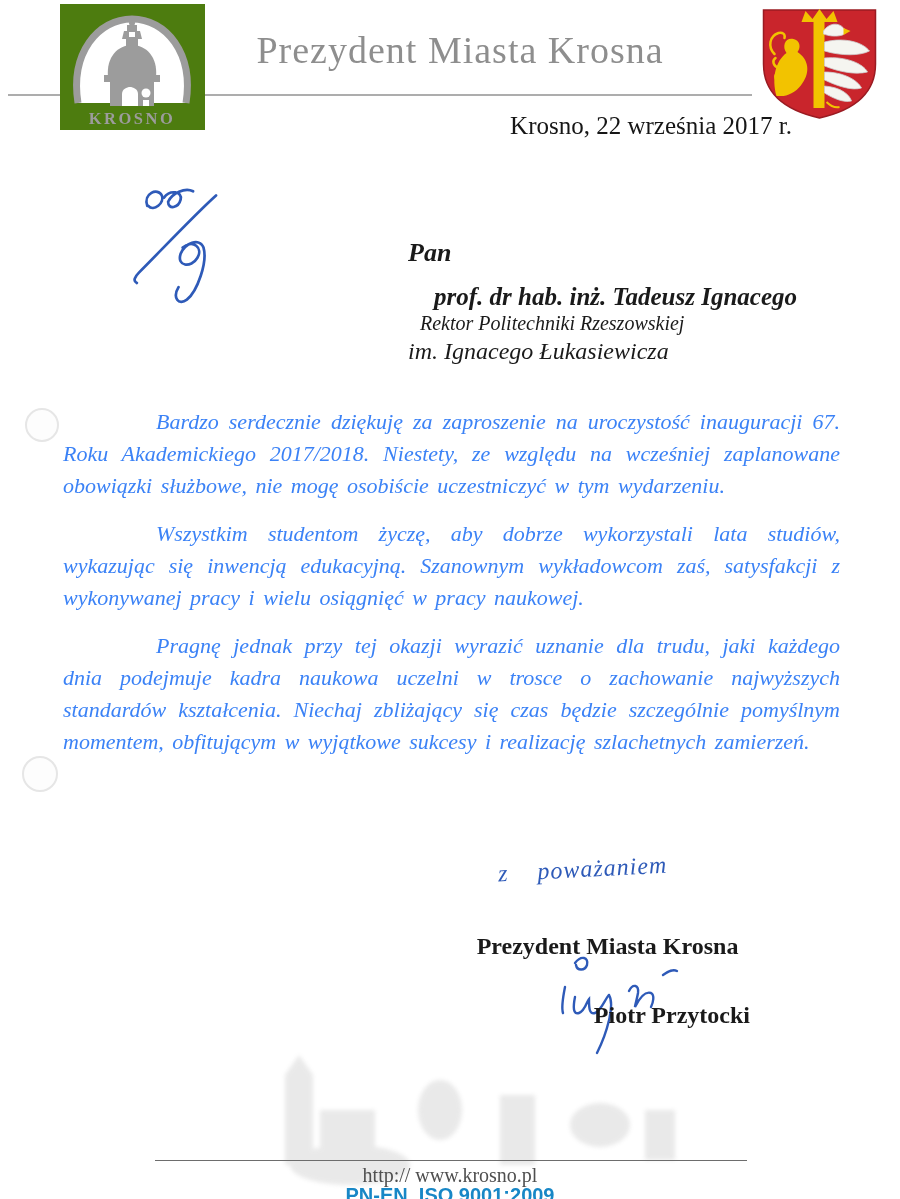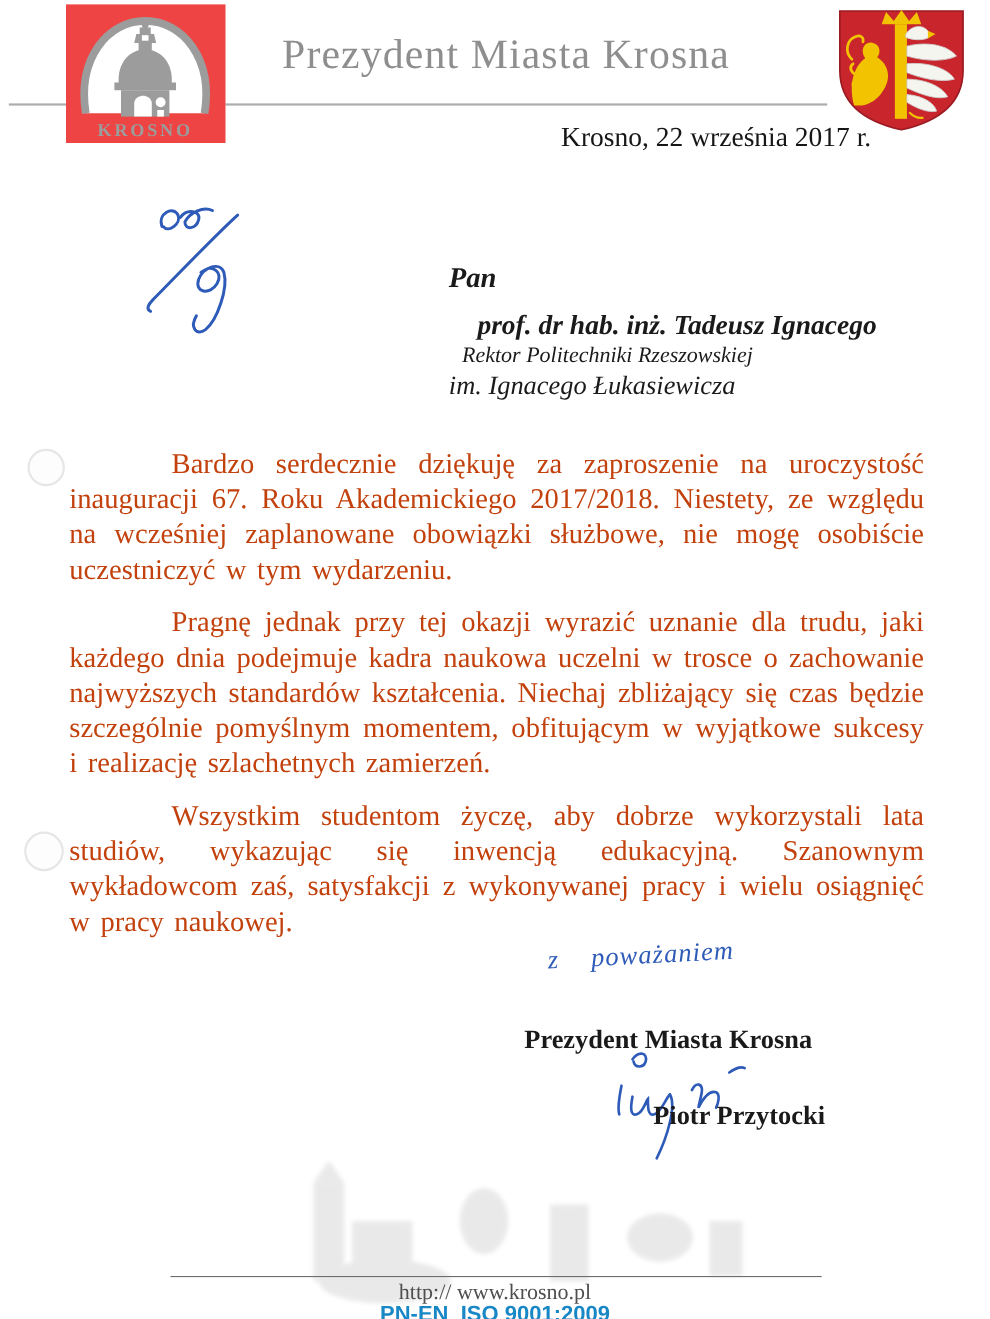--- a/index.html
+++ b/index.html
@@ -5,41 +5,41 @@
   html,body{margin:0;padding:0;background:#e9e9e9;}
   .page{
     position:relative;width:900px;height:1199px;background:#ffffff;
     margin:0 auto;overflow:hidden;
     font-family:"Liberation Serif","DejaVu Serif",serif;color:#1a1a1a;
   }
   
   .hdr-rule{position:absolute;top:94px;height:2px;background:#adadad;}
   .hdr-rule.left{left:8px;width:52px;}
   .hdr-rule.right{left:205px;width:547px;}
-  .logo-wrap{position:absolute;left:60px;top:4px;width:145px;height:126px;background:#ef4444;}
+  .logo-wrap{position:absolute;left:60px;top:4px;width:145px;height:126px;background:#4d7c0f;}
   .hdr-title{
     position:absolute;left:240px;top:28px;width:440px;text-align:center;
     font-size:38px;color:#8e8e8e;letter-spacing:1px;white-space:nowrap;
   }
   .coa-wrap{position:absolute;left:756px;top:6px;width:127px;height:116px;}
   .date-line{position:absolute;top:112px;right:108px;font-size:25px;color:#161616;white-space:nowrap;text-align:right;}
   
   .paraph{position:absolute;left:128px;top:183px;width:100px;height:125px;}
   .hand{color:#2e5ab8;}
   
   .recipient{position:absolute;left:408px;top:238px;font-style:italic;}
   .rec-salutation{font-size:26px;font-weight:600;}
   .rec-name{position:absolute;left:26px;top:45px;font-size:25px;font-weight:700;white-space:nowrap;}
   .rec-pos{position:absolute;left:12px;top:74px;font-size:20px;white-space:nowrap;}
   .rec-inst{position:absolute;left:0px;top:100px;font-size:24px;white-space:nowrap;}
   
   .letter-body{position:absolute;left:63px;top:406px;width:777px;}
   .letter-body p{
-    margin:0 0 16px 0;font-size:26px;line-height:32px;
-    text-align:justify;text-indent:93px;color:#c2410c;word-spacing:3px;
+    margin:0 0 16px 0;font-style:italic;font-size:22px;line-height:32px;
+    text-align:justify;text-indent:93px;color:#3b82f6;word-spacing:3px;
   }
   
   .closing-hand{
     position:absolute;left:498px;top:856px;font-size:24px;font-style:italic;
     letter-spacing:1px;word-spacing:22px;transform:rotate(-3deg);white-space:nowrap;
   }
   .sender-title{position:absolute;left:455px;top:933px;width:305px;text-align:center;
     font-size:24px;font-weight:700;white-space:nowrap;}
   .signature{position:absolute;left:545px;top:948px;width:140px;height:112px;}
   .sender-name{position:absolute;left:455px;top:1002px;width:295px;text-align:right;
@@ -119,22 +119,22 @@
 
   <div class="recipient">
     <div class="rec-salutation">Pan</div>
     <div class="rec-name">prof. dr hab. inż. Tadeusz Ignacego</div>
     <div class="rec-pos">Rektor Politechniki Rzeszowskiej</div>
     <div class="rec-inst">im. Ignacego Łukasiewicza</div>
   </div>
 
   <div class="letter-body">
     <p>Bardzo serdecznie dziękuję za zaproszenie na uroczystość inauguracji 67. Roku Akademickiego 2017/2018. Niestety, ze względu na wcześniej zaplanowane obowiązki służbowe, nie mogę osobiście uczestniczyć w tym wydarzeniu.</p>
+    <p>Wszystkim studentom życzę, aby dobrze wykorzystali lata studiów, wykazując się inwencją edukacyjną. Szanownym wykładowcom zaś, satysfakcji z wykonywanej pracy i wielu osiągnięć w pracy naukowej.</p>
     <p>Pragnę jednak przy tej okazji wyrazić uznanie dla trudu, jaki każdego dnia podejmuje kadra naukowa uczelni w trosce o zachowanie najwyższych standardów kształcenia. Niechaj zbliżający się czas będzie szczególnie pomyślnym momentem, obfitującym w wyjątkowe sukcesy i realizację szlachetnych zamierzeń.</p>
-    <p>Wszystkim studentom życzę, aby dobrze wykorzystali lata studiów, wykazując się inwencją edukacyjną. Szanownym wykładowcom zaś, satysfakcji z wykonywanej pracy i wielu osiągnięć w pracy naukowej.</p>
   </div>
 
   <div class="closing-hand hand">z poważaniem</div>
   <div class="sender-title">Prezydent Miasta Krosna</div>
 
   <svg class="signature" viewBox="0 0 140 110">
     <g fill="none" stroke="#2e5ab8" stroke-width="2.4" stroke-linecap="round">
       <path d="M30,14 C36,6 44,8 42,16 C40,22 32,22 31,16"></path>
       <path d="M20,38 C18,48 16,58 18,64"></path>
       <path d="M30,48 C28,58 28,66 34,64 C40,62 42,52 44,50 C44,58 44,66 50,64 C56,62 60,50 64,46"></path>

